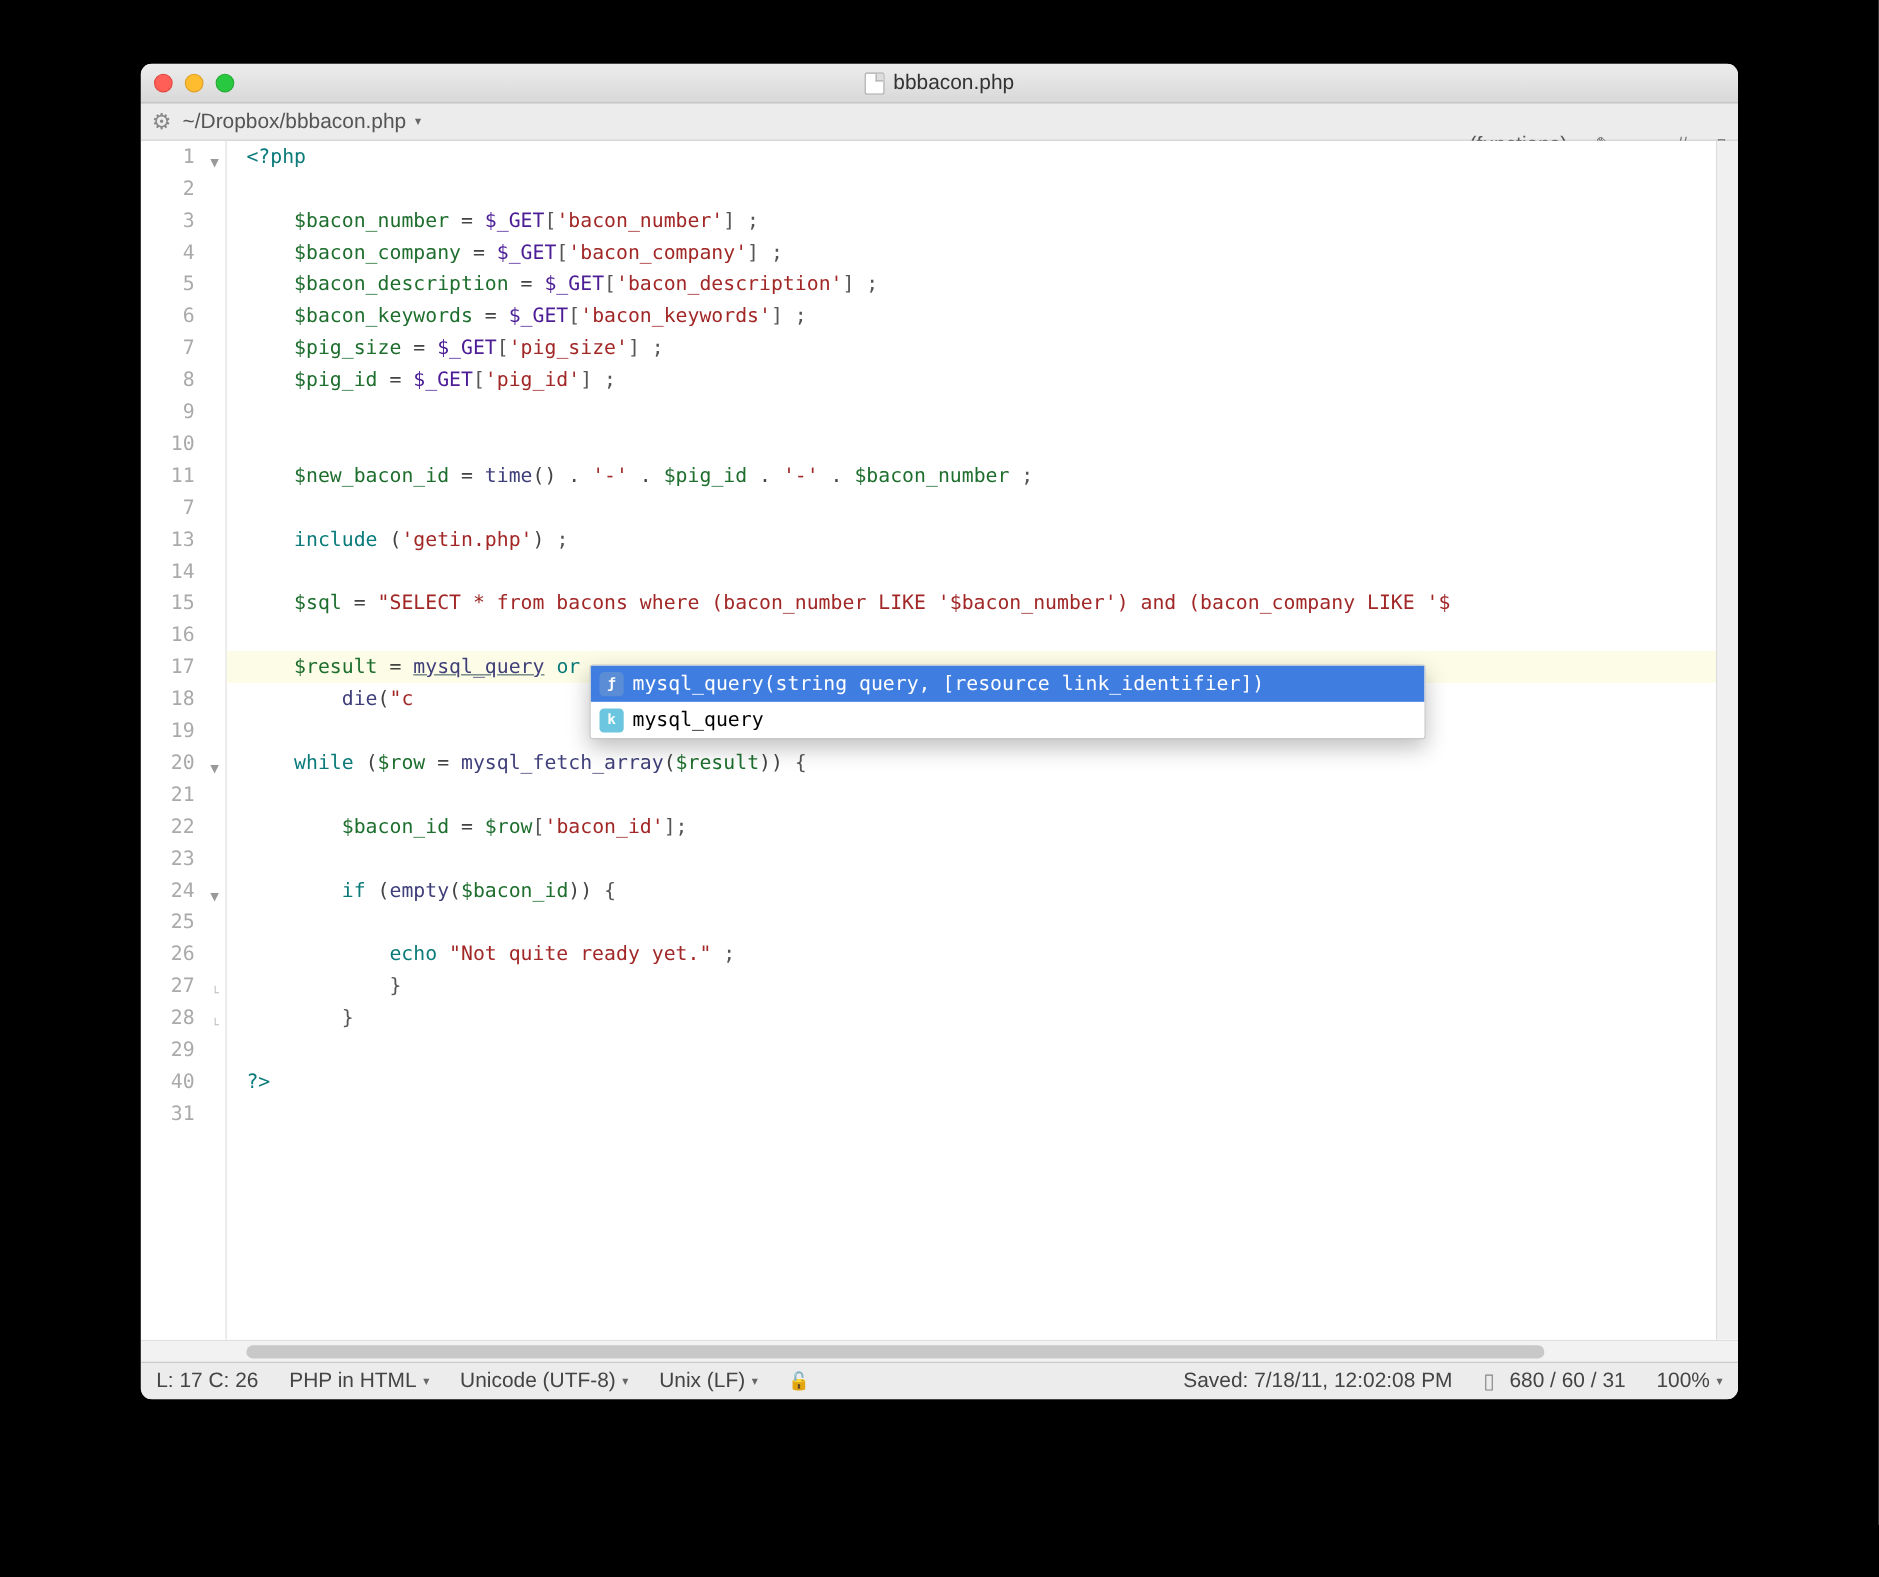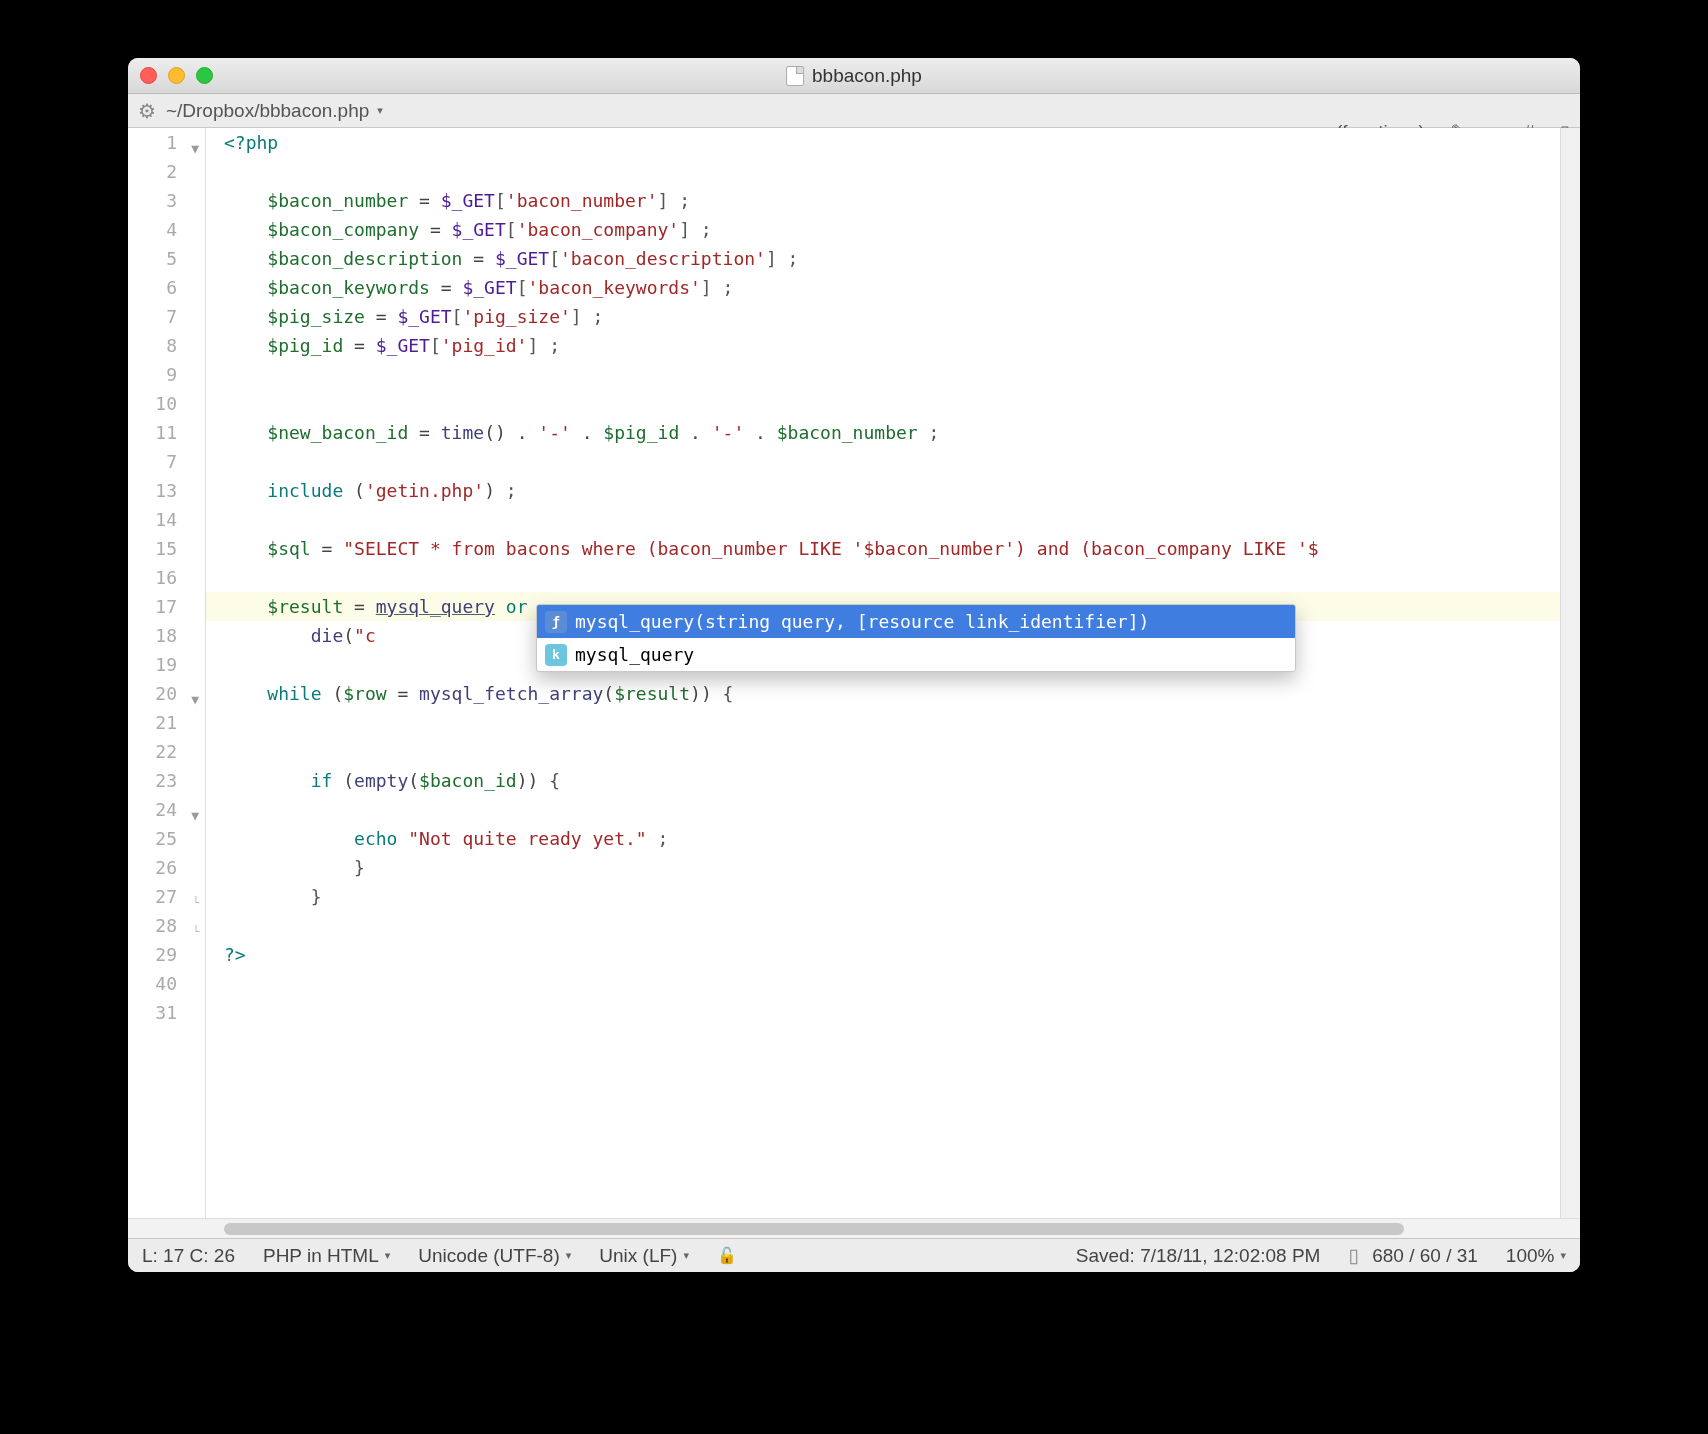--- a/index.html
+++ b/index.html
@@ -268,20 +268,21 @@
       <div class="code-line"></div>
       <div class="code-line">    <span class="tok-kw">include</span><span> </span><span class="tok-paren">(</span><span class="tok-str">'getin.php'</span><span class="tok-paren">)</span><span class="tok-punct"> ;</span></div>
       <div class="code-line"></div>
       <div class="code-line">    <span class="tok-var">$sql</span><span class="tok-op"> = </span><span class="tok-str">"SELECT * from bacons where (bacon_number LIKE '$bacon_number') and (bacon_company LIKE '$</span></div>
       <div class="code-line"></div>
       <div class="code-line hl">    <span class="tok-var">$result</span><span class="tok-op"> = </span><span class="tok-func cursor-underline">mysql_query</span><span> </span><span class="tok-kw">or</span></div>
       <div class="code-line">        <span class="tok-func">die</span><span class="tok-paren">(</span><span class="tok-str">"c</span></div>
       <div class="code-line"></div>
       <div class="code-line">    <span class="tok-kw">while</span><span> </span><span class="tok-paren">(</span><span class="tok-var">$row</span><span class="tok-op"> = </span><span class="tok-func">mysql_fetch_array</span><span class="tok-paren">(</span><span class="tok-var">$result</span><span class="tok-paren">))</span><span> </span><span class="tok-punct">{</span></div>
       <div class="code-line"></div>
+      <div class="code-line">        <span class="tok-var">$bacon_id</span><span class="tok-op"> = </span><span class="tok-var">$row</span><span class="tok-punct">[</span><span class="tok-str">'bacon_id'</span><span class="tok-punct">]</span><span class="tok-punct">;</span></div>
       <div class="code-line"></div>
       <div class="code-line">        <span class="tok-kw">if</span><span> </span><span class="tok-paren">(</span><span class="tok-func">empty</span><span class="tok-paren">(</span><span class="tok-var">$bacon_id</span><span class="tok-paren">))</span><span> </span><span class="tok-punct">{</span></div>
       <div class="code-line"></div>
       <div class="code-line">            <span class="tok-kw">echo</span><span> </span><span class="tok-str">"Not quite ready yet."</span><span class="tok-punct"> ;</span></div>
       <div class="code-line">            <span class="tok-punct">}</span></div>
       <div class="code-line">        <span class="tok-punct">}</span></div>
       <div class="code-line"></div>
       <div class="code-line"><span class="tok-php">?&gt;</span></div>
       <div class="code-line"></div>
 

